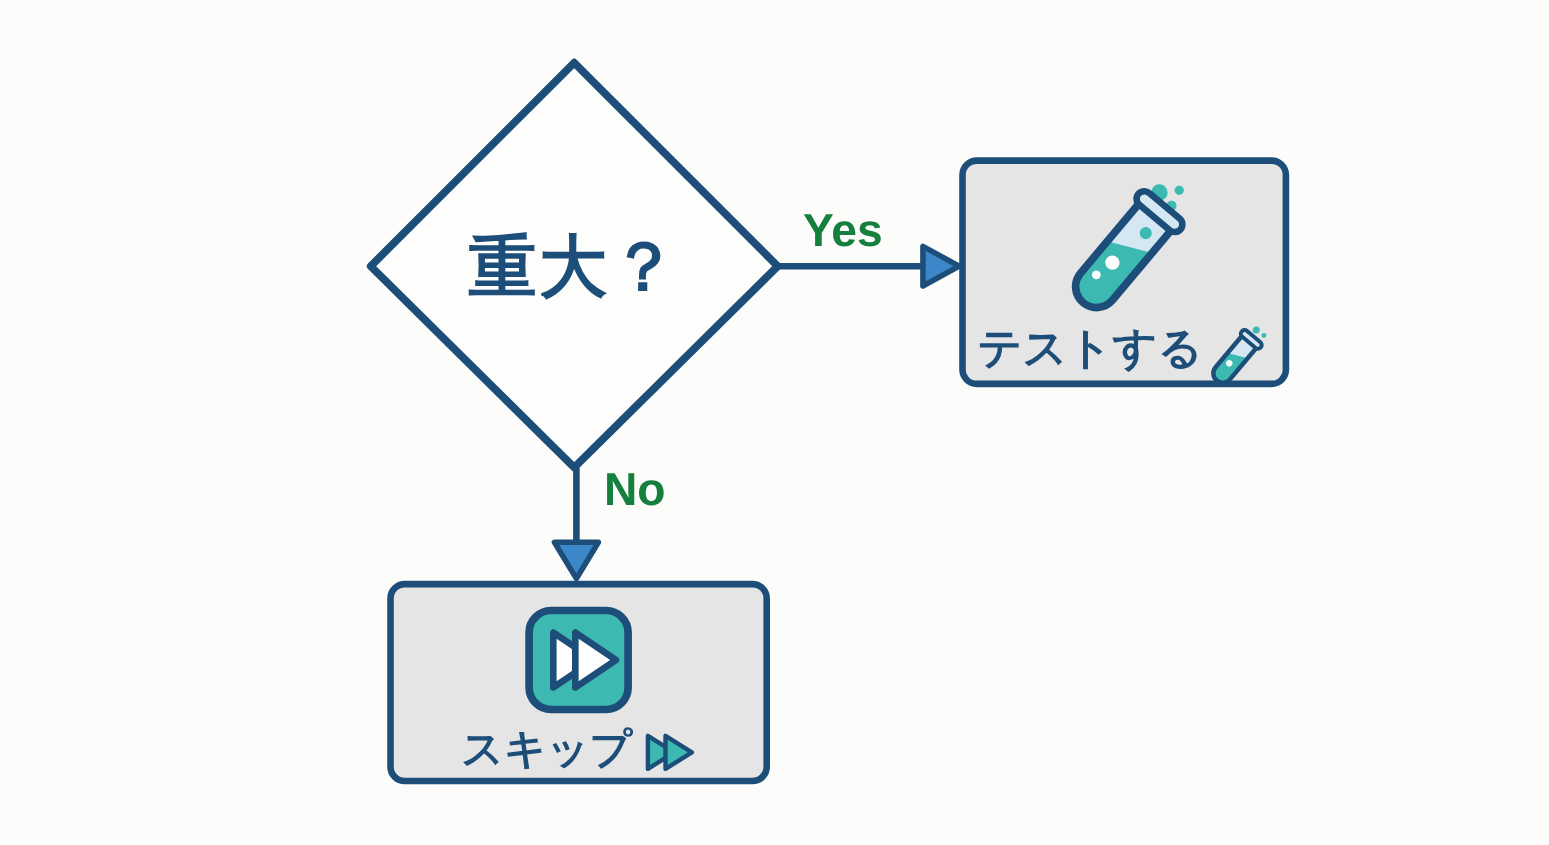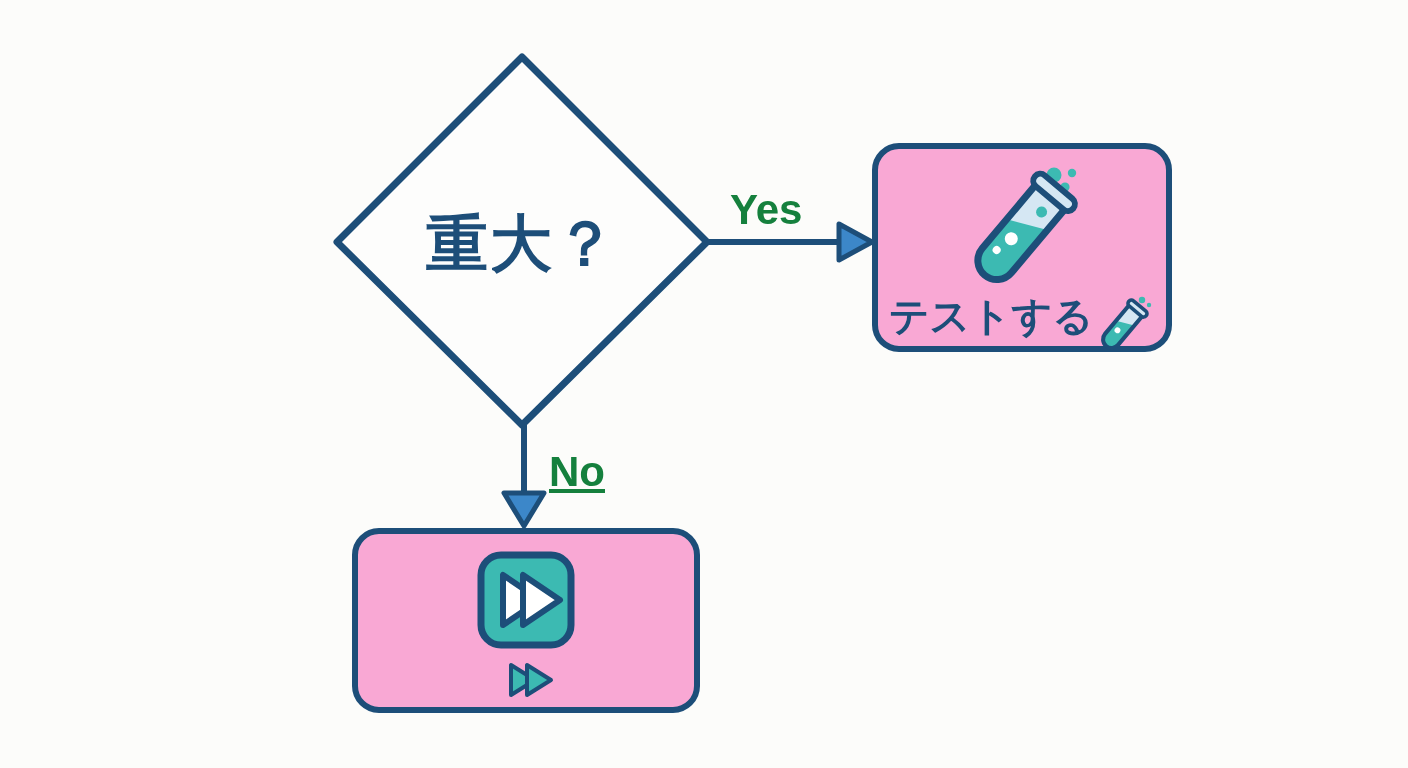--- a/index.html
+++ b/index.html
@@ -22,26 +22,26 @@
     left: 362px; top: 204px; width: 320px; height: 80px;
     line-height: 80px; text-align: center;
     font-size: 62px; font-weight: bold; color: #1d4e79;
     letter-spacing: 2px;
   }
   .edge-label {
     position: absolute;
     font-size: 42px; font-weight: bold; color: #15803d;
   }
   .edge-label.yes { left: 730px; top: 186px; }
-  .edge-label.no  { left: 549px; top: 448px; text-decoration: underline; }
+  .edge-label.no  { left: 549px; top: 421px; }
   .node {
     position: absolute;
     border: 6px solid #1d4e79;
-    border-radius: 27px;
-    background: #f9a8d4;
+    border-radius: 16px;
+    background: #e5e5e5;
     box-sizing: border-box;
     display: flex; flex-direction: column; align-items: center;
   }
   .node.test-node { left: 872px; top: 143px; width: 300px; height: 209px; padding-top: 4px; }
   .node.skip-node { left: 352px; top: 528px; width: 348px; height: 185px; padding-top: 16px; }
   .node-label-row {
     display: flex; align-items: center; justify-content: center;
     color: #1d4e79; font-weight: bold; white-space: nowrap;
   }
   .test-node .node-label-row { font-size: 40px; margin-top: -6px; }
@@ -104,20 +104,21 @@
     </div>
   </div>
 
   <div class="node skip-node">
     <svg width="100" height="100" viewBox="0 0 100 100">
       <rect x="5" y="5" width="90" height="90" rx="20" fill="#3cbab2" stroke="#1d4e79" stroke-width="7"></rect>
       <polygon points="27,25 27,75 64,50" fill="#ffffff" stroke="#1d4e79" stroke-width="6" stroke-linejoin="round"></polygon>
       <polygon points="47,25 47,75 84,50" fill="#ffffff" stroke="#1d4e79" stroke-width="6" stroke-linejoin="round"></polygon>
     </svg>
     <div class="node-label-row">
+      <span>スキップ</span>
       <svg class="inline-icon ff-small" width="48" height="40" viewBox="0 0 48 40">
         <polygon points="4,5 4,35 28,20" fill="#3cbab2" stroke="#1d4e79" stroke-width="4" stroke-linejoin="round"></polygon>
         <polygon points="20,5 20,35 44,20" fill="#3cbab2" stroke="#1d4e79" stroke-width="4" stroke-linejoin="round"></polygon>
       </svg>
     </div>
   </div>
 
 </div>
 
 </body></html>

